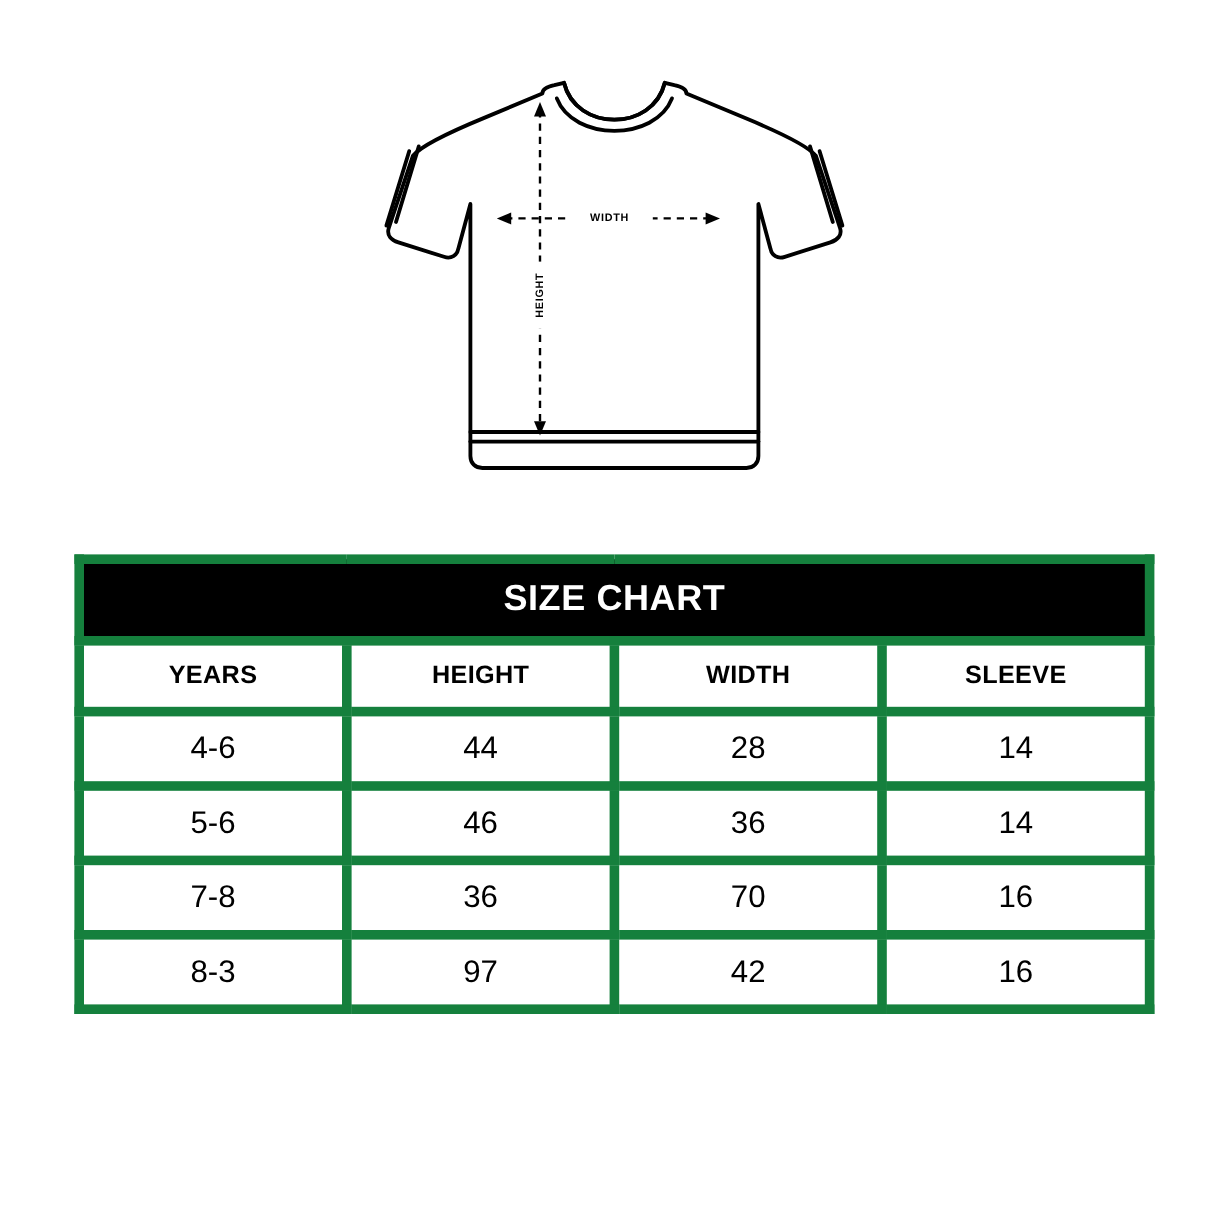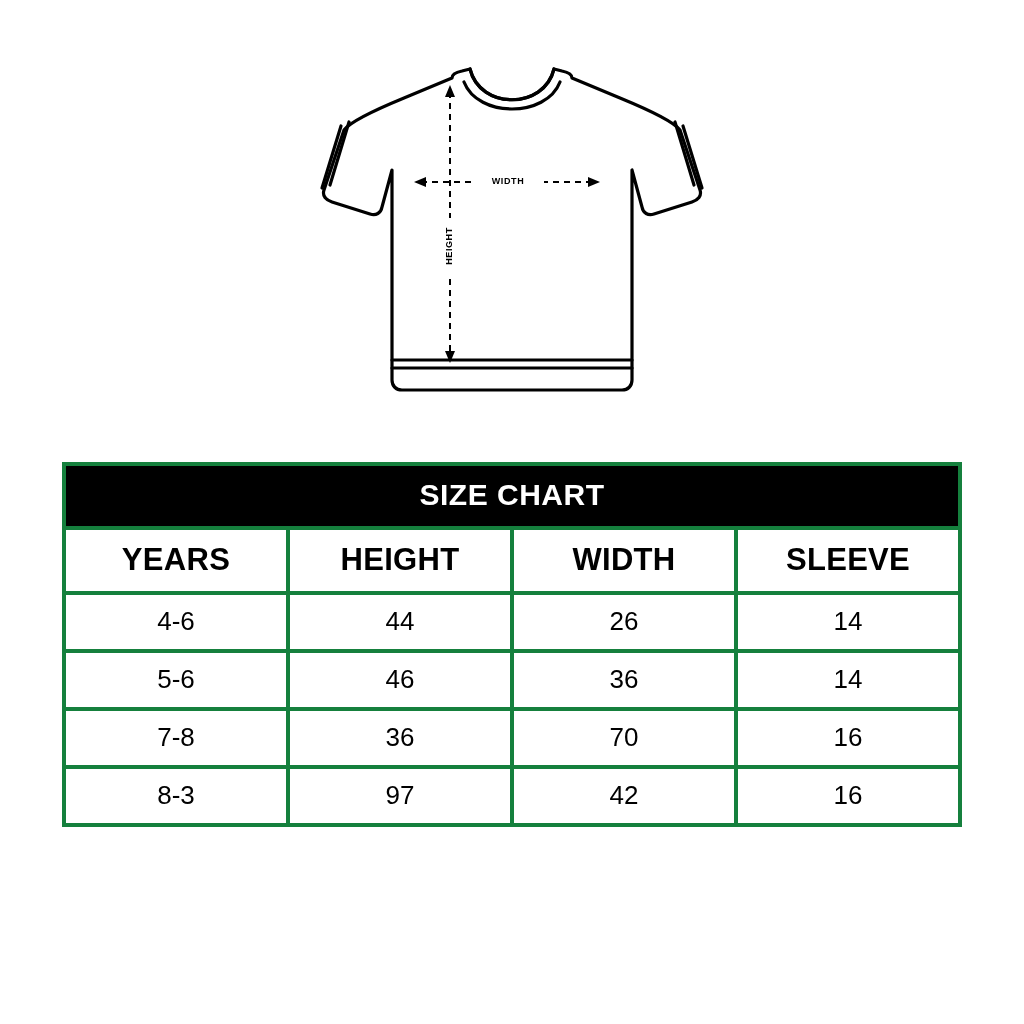--- a/index.html
+++ b/index.html
@@ -44,36 +44,36 @@
     width: 900px;
   }
   table.size-chart {
     border-collapse: collapse;
     width: 900px;
     table-layout: fixed;
     background: #fff;
   }
   table.size-chart th,
   table.size-chart td {
-    border: 4px solid #15803d;
+    border: 8px solid #15803d;
     text-align: center;
     vertical-align: middle;
   }
   .title-cell {
     background: #000;
     color: #fff;
     font-size: 30px;
     font-weight: bold;
     letter-spacing: 0.5px;
     padding: 14px 0 16px 0;
     border: 4px solid #000;
     line-height: 1;
   }
   .head-cell {
-    font-size: 31px;
+    font-size: 21px;
     font-weight: bold;
     padding: 14px 0 16px 0;
     letter-spacing: 0.3px;
     line-height: 1;
   }
   .data-cell {
     font-size: 26px;
     font-weight: normal;
     padding: 13px 0 15px 0;
     line-height: 1;
@@ -152,21 +152,21 @@
         <th class="head-cell">YEARS</th>
         <th class="head-cell">HEIGHT</th>
         <th class="head-cell">WIDTH</th>
         <th class="head-cell">SLEEVE</th>
       </tr>
     </thead>
     <tbody>
       <tr>
         <td class="data-cell">4-6</td>
         <td class="data-cell">44</td>
-        <td class="data-cell">26</td>
+        <td class="data-cell">28</td>
         <td class="data-cell">14</td>
       </tr>
       <tr>
         <td class="data-cell">5-6</td>
         <td class="data-cell">46</td>
         <td class="data-cell">36</td>
         <td class="data-cell">14</td>
       </tr>
       <tr>
         <td class="data-cell">7-8</td>

